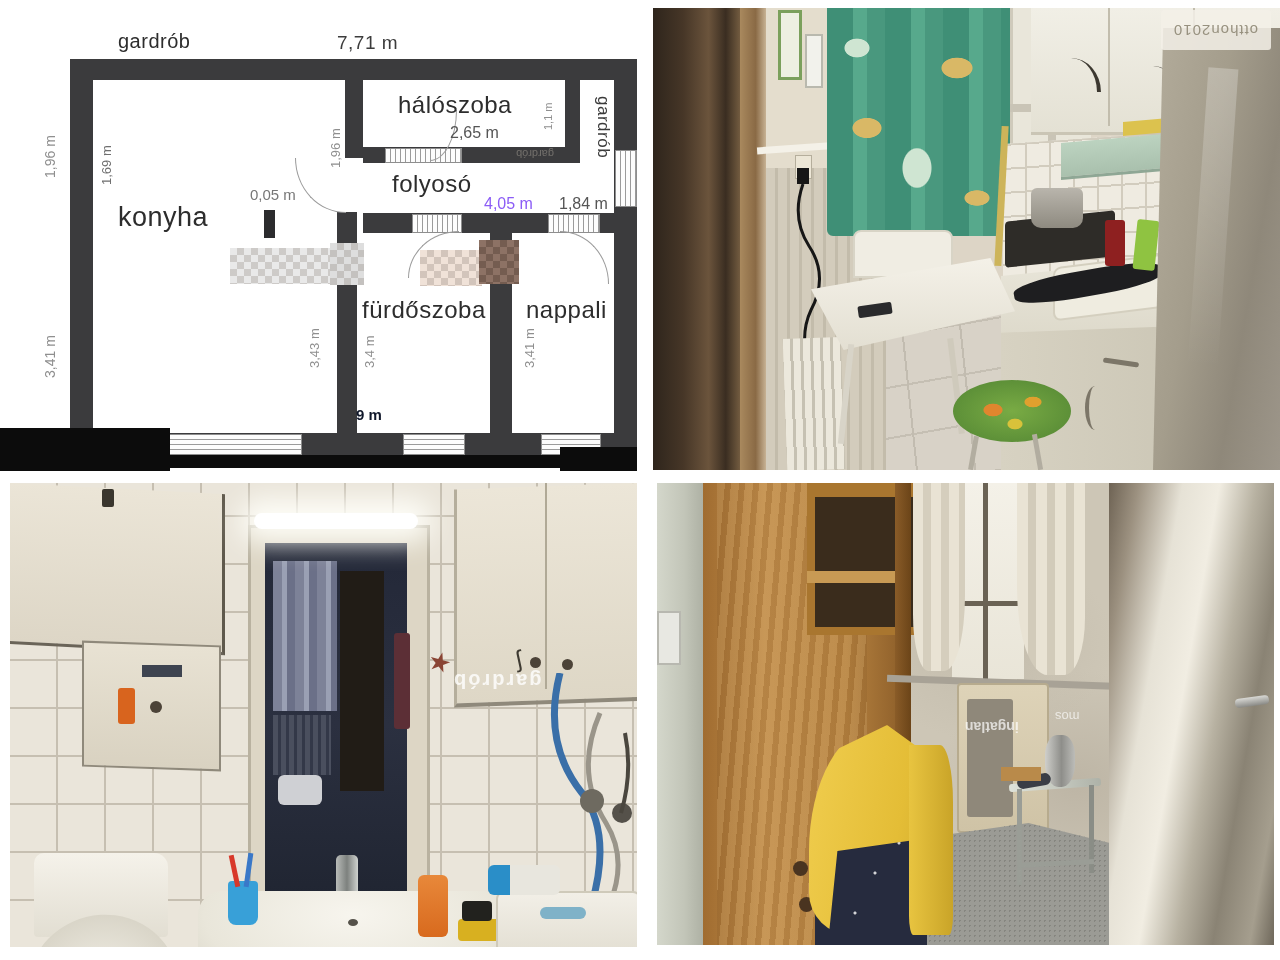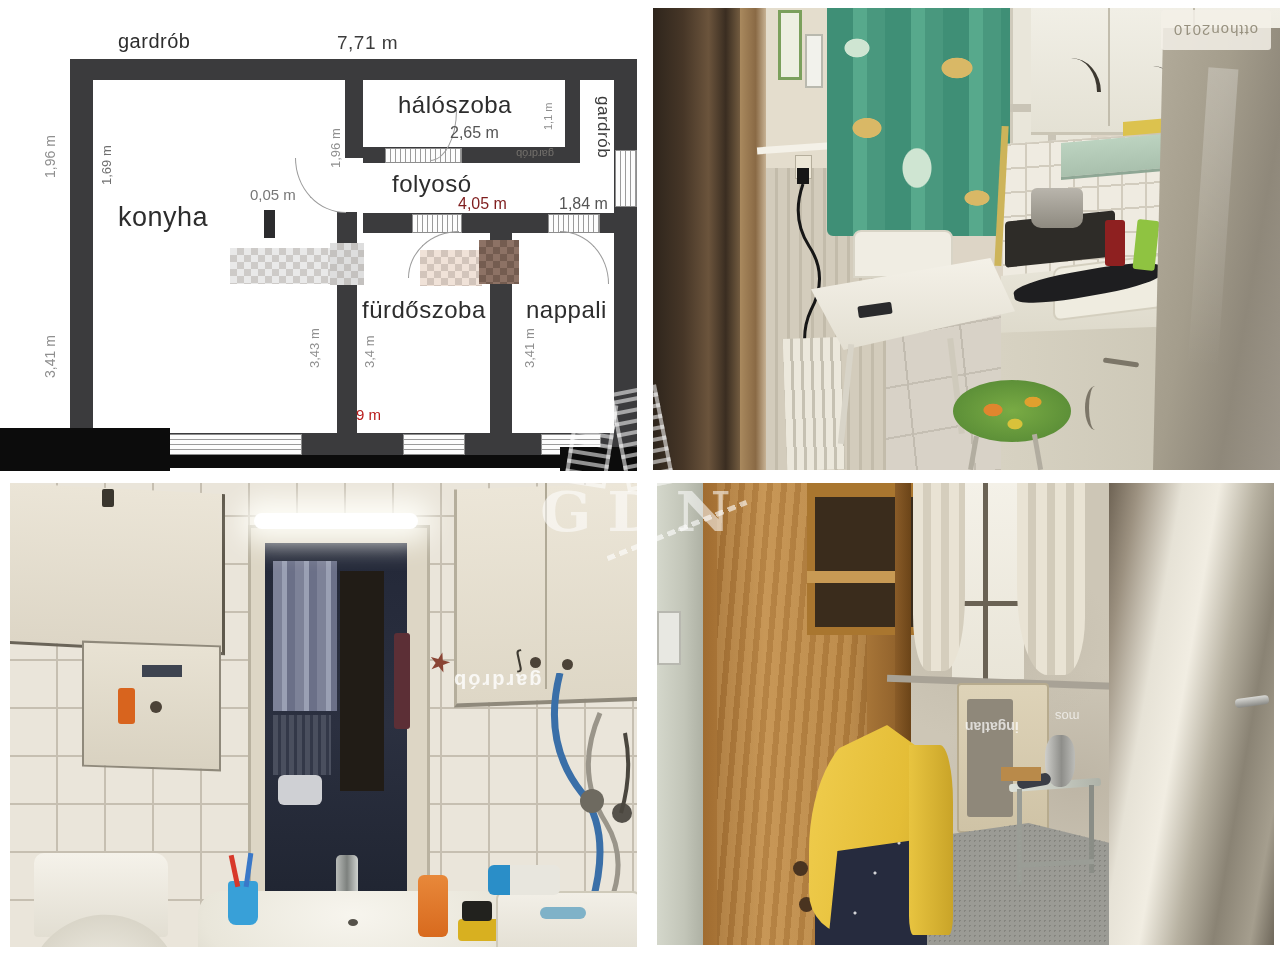--- a/index.html
+++ b/index.html
@@ -81,24 +81,24 @@
 
     <div class="lbl" style="left:118px;top:30px;font-size:20px;">gardrób</div>
     <div class="lbl" style="left:337px;top:32px;font-size:19px;color:#3c3c3c;"></div>
     <div class="lbl" style="left:337px;top:32px;font-size:19px;color:#3c3c3c;">7,71 m</div>
     <div class="lbl" style="left:398px;top:91px;font-size:24px;">hálószoba</div>
     <div class="lbl" style="left:392px;top:170px;font-size:24px;">folyosó</div>
     <div class="lbl" style="left:118px;top:202px;font-size:27px;">konyha</div>
     <div class="lbl" style="left:362px;top:296px;font-size:24px;">fürdőszoba</div>
     <div class="lbl" style="left:526px;top:296px;font-size:24px;">nappali</div>
     <div class="meas" style="left:450px;top:124px;font-size:16px;color:#555;">2,65 m</div>
-    <div class="meas" style="left:458px;top:195px;font-size:16px;color:#7f1d1d;">4,05 m</div>
+    <div class="meas" style="left:484px;top:195px;font-size:16px;color:#8b5cf6;">4,05 m</div>
     <div class="meas" style="left:559px;top:195px;font-size:16px;color:#555;">1,84 m</div>
     <div class="meas" style="left:250px;top:186px;font-size:15px;color:#777;">0,05 m</div>
-    <div class="meas" style="left:356px;top:406px;font-size:15px;color:#b91c1c;">9 m</div>
+    <div class="meas" style="left:356px;top:406px;font-size:15px;color:#0f172a;font-weight:bold;">9 m</div>
 
     <div class="meas vt" style="left:42px;top:178px;font-size:14px;">1,96 m</div>
     <div class="meas vt" style="left:99px;top:185px;font-size:13px;color:#6f6f6f;">1,69 m</div>
     <div class="meas vt" style="left:42px;top:378px;font-size:14px;">3,41 m</div>
     <div class="meas vt" style="left:328px;top:168px;font-size:13px;">1,96 m</div>
     <div class="meas vt" style="left:542px;top:130px;font-size:11px;">1,1 m</div>
     <div class="meas vt" style="left:307px;top:368px;font-size:13px;">3,43 m</div>
     <div class="meas vt" style="left:362px;top:368px;font-size:13px;">3,4 m</div>
     <div class="meas vt" style="left:522px;top:368px;font-size:13px;">3,41 m</div>
     <div class="lbl vtd" style="left:613px;top:96px;font-size:17px;color:#3a3a3a;">gardrób</div>
@@ -265,20 +265,14 @@
     <div class="abs" style="left:432px;top:302px;width:5px;height:88px;background:#8a8d86;"></div>
     <div class="abs" style="left:360px;top:378px;width:77px;height:5px;background:#9a9d96;transform:rotate(-3deg);"></div>
     <div class="abs" style="left:388px;top:252px;width:30px;height:52px;background:linear-gradient(90deg,#cfcfcb,#8e8e8a 55%,#bcbcb8);border-radius:40% 40% 45% 45%;"></div>
     <div class="abs" style="left:360px;top:292px;width:34px;height:12px;background:#3a3e46;border-radius:6px;transform:rotate(-10deg);"></div>
     <div class="abs" style="left:344px;top:284px;width:40px;height:14px;background:#b98a4a;"></div>
 
     <div class="abs" style="left:452px;top:0;width:165px;height:462px;background:linear-gradient(100deg,#6e6354 0%,#9c9180 12%,#e6e2d6 30%,#f1ede2 45%,#b8b2a2 60%,#8a8374 75%,#a59e8e 90%,#6e675a 100%);"></div>
     <div class="abs" style="left:578px;top:214px;width:34px;height:9px;background:linear-gradient(180deg,#d8d8d4,#8a8a86);border-radius:4px;transform:rotate(-8deg);"></div>
   </div>
 
-  <div class="abs" style="left:540px;top:380px;width:220px;height:180px;pointer-events:none;">
-    <div class="abs" style="left:30px;top:22px;width:34px;height:76px;border:4px solid rgba(255,255,255,.55);transform:rotate(9deg);background:repeating-linear-gradient(0deg,transparent 0 6px,rgba(255,255,255,.55) 6px 10px);"></div>
-    <div class="abs" style="left:78px;top:8px;width:40px;height:92px;border:4px solid rgba(255,255,255,.55);transform:rotate(-11deg);background:repeating-linear-gradient(0deg,transparent 0 7px,rgba(255,255,255,.55) 7px 11px);"></div>
-    <div class="abs serif" style="left:0;top:100px;font-size:54px;font-weight:bold;color:rgba(255,255,255,.55);letter-spacing:14px;transform:scaleX(1.12);transform-origin:0 0;">GDN</div>
-    <div class="abs" style="left:62px;top:148px;width:150px;height:5px;background:repeating-linear-gradient(90deg,rgba(255,255,255,.6) 0 8px,transparent 8px 13px);transform:rotate(-22deg);"></div>
-  </div>
 
 </div>
 
 </body></html>

